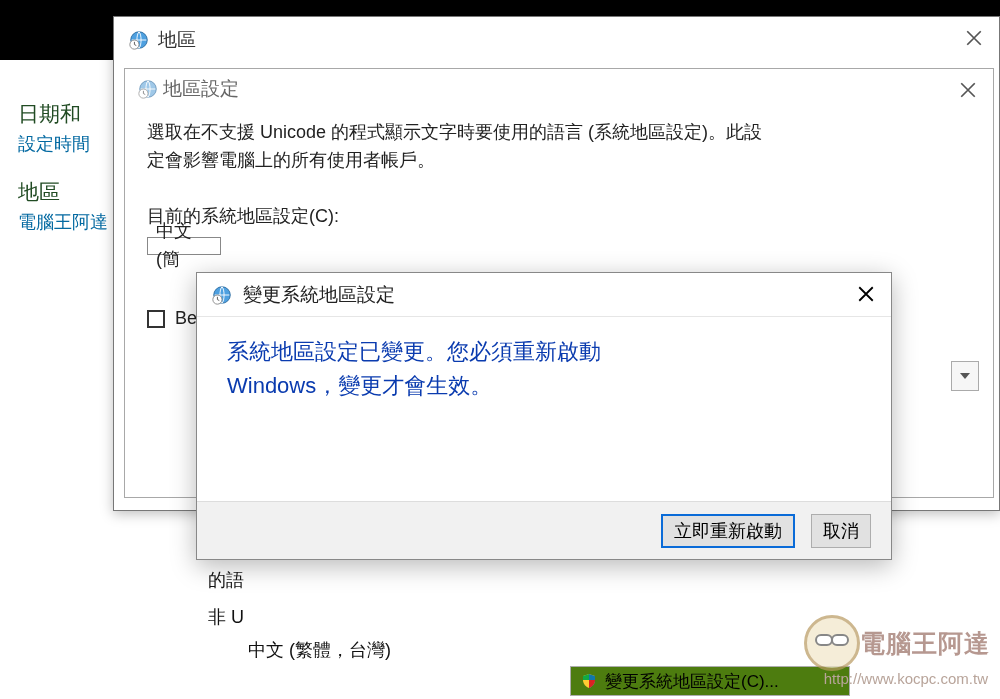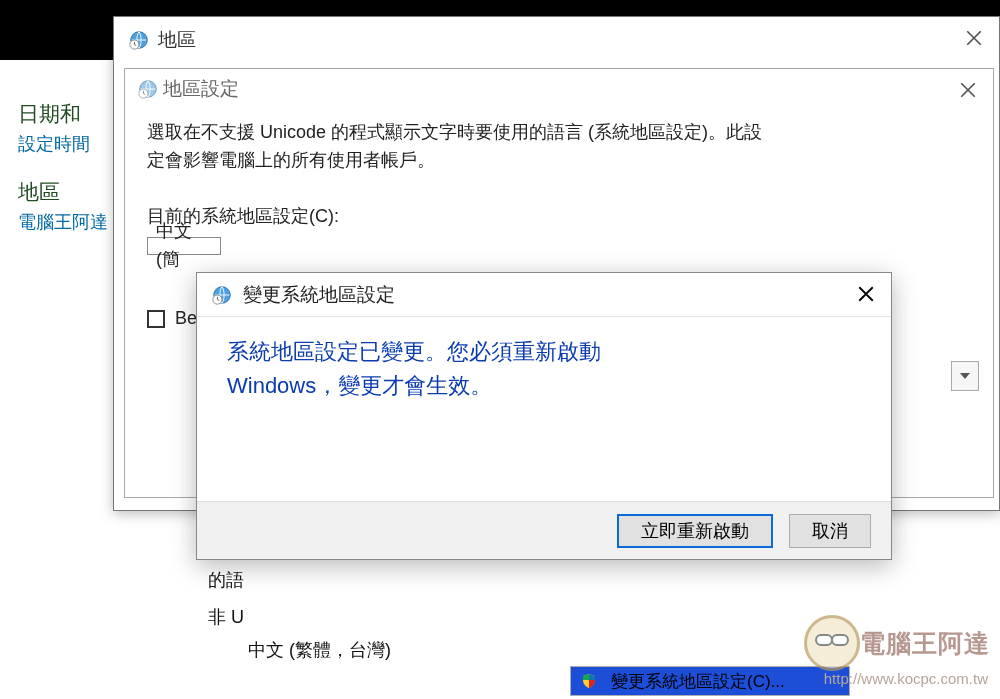--- a/index.html
+++ b/index.html
@@ -60,32 +60,32 @@
     .dlg-title .close { position:absolute; right:14px; top:10px; }
     .dlg-body { padding: 18px 30px 10px 30px; }
     .dlg-main { color:#0a3baf; font-size:22px; line-height:1.55; font-family:"Microsoft JhengHei", sans-serif; }
     .dlg-sub { margin-top:18px; font-size:18px; color:#222; }
     .dlg-foot {
       position:absolute; bottom:0; left:0; right:0; height:58px; background:#f1f1f1;
       border-top:1px solid #ddd; display:flex; align-items:center; justify-content:flex-end;
       gap:16px; padding-right:20px;
     }
     .btn {
-      height:34px; padding:0 22px; background:#e1e1e1; border:1px solid #adadad;
+      height:34px; padding:0 11px; background:#e1e1e1; border:1px solid #adadad;
       font-size:18px; display:flex; align-items:center; cursor:pointer;
     }
     .btn.primary { border:2px solid #0a6bd8; }
     .close { width:22px; height:22px; display:flex; align-items:center; justify-content:center; cursor:pointer; }
     .close svg { stroke:#555; stroke-width:1.5; }
     .globe-icon { width:22px; height:22px; }
     .below-text { position:absolute; left:208px; font-size:18px; color:#111; }
     .change-locale-btn {
       position:absolute; left:570px; top:666px; width:280px; height:30px;
-      border:1px solid #adadad; background:#1d4ed8; display:flex; align-items:center;
-      gap:14px; padding:0 10px; font-size:17px; cursor:pointer;
+      border:1px solid #adadad; background:#4d7c0f; display:flex; align-items:center;
+      gap:8px; padding:0 10px; font-size:17px; cursor:pointer;
     }
     .shield { width:16px; height:16px; }
     .watermark {
       position:absolute; right:10px; bottom:28px; opacity:.7;
       display:flex; align-items:center; gap:0; pointer-events:none;
     }
     .wm-head { width:56px; height:56px; border-radius:50%; background:#f2e6c8; border:3px solid #b89a60; position:relative; }
     .wm-head::before, .wm-head::after {
       content:""; position:absolute; top:16px; width:14px; height:8px; background:#fff; border:2px solid #555; border-radius:6px;
     }

